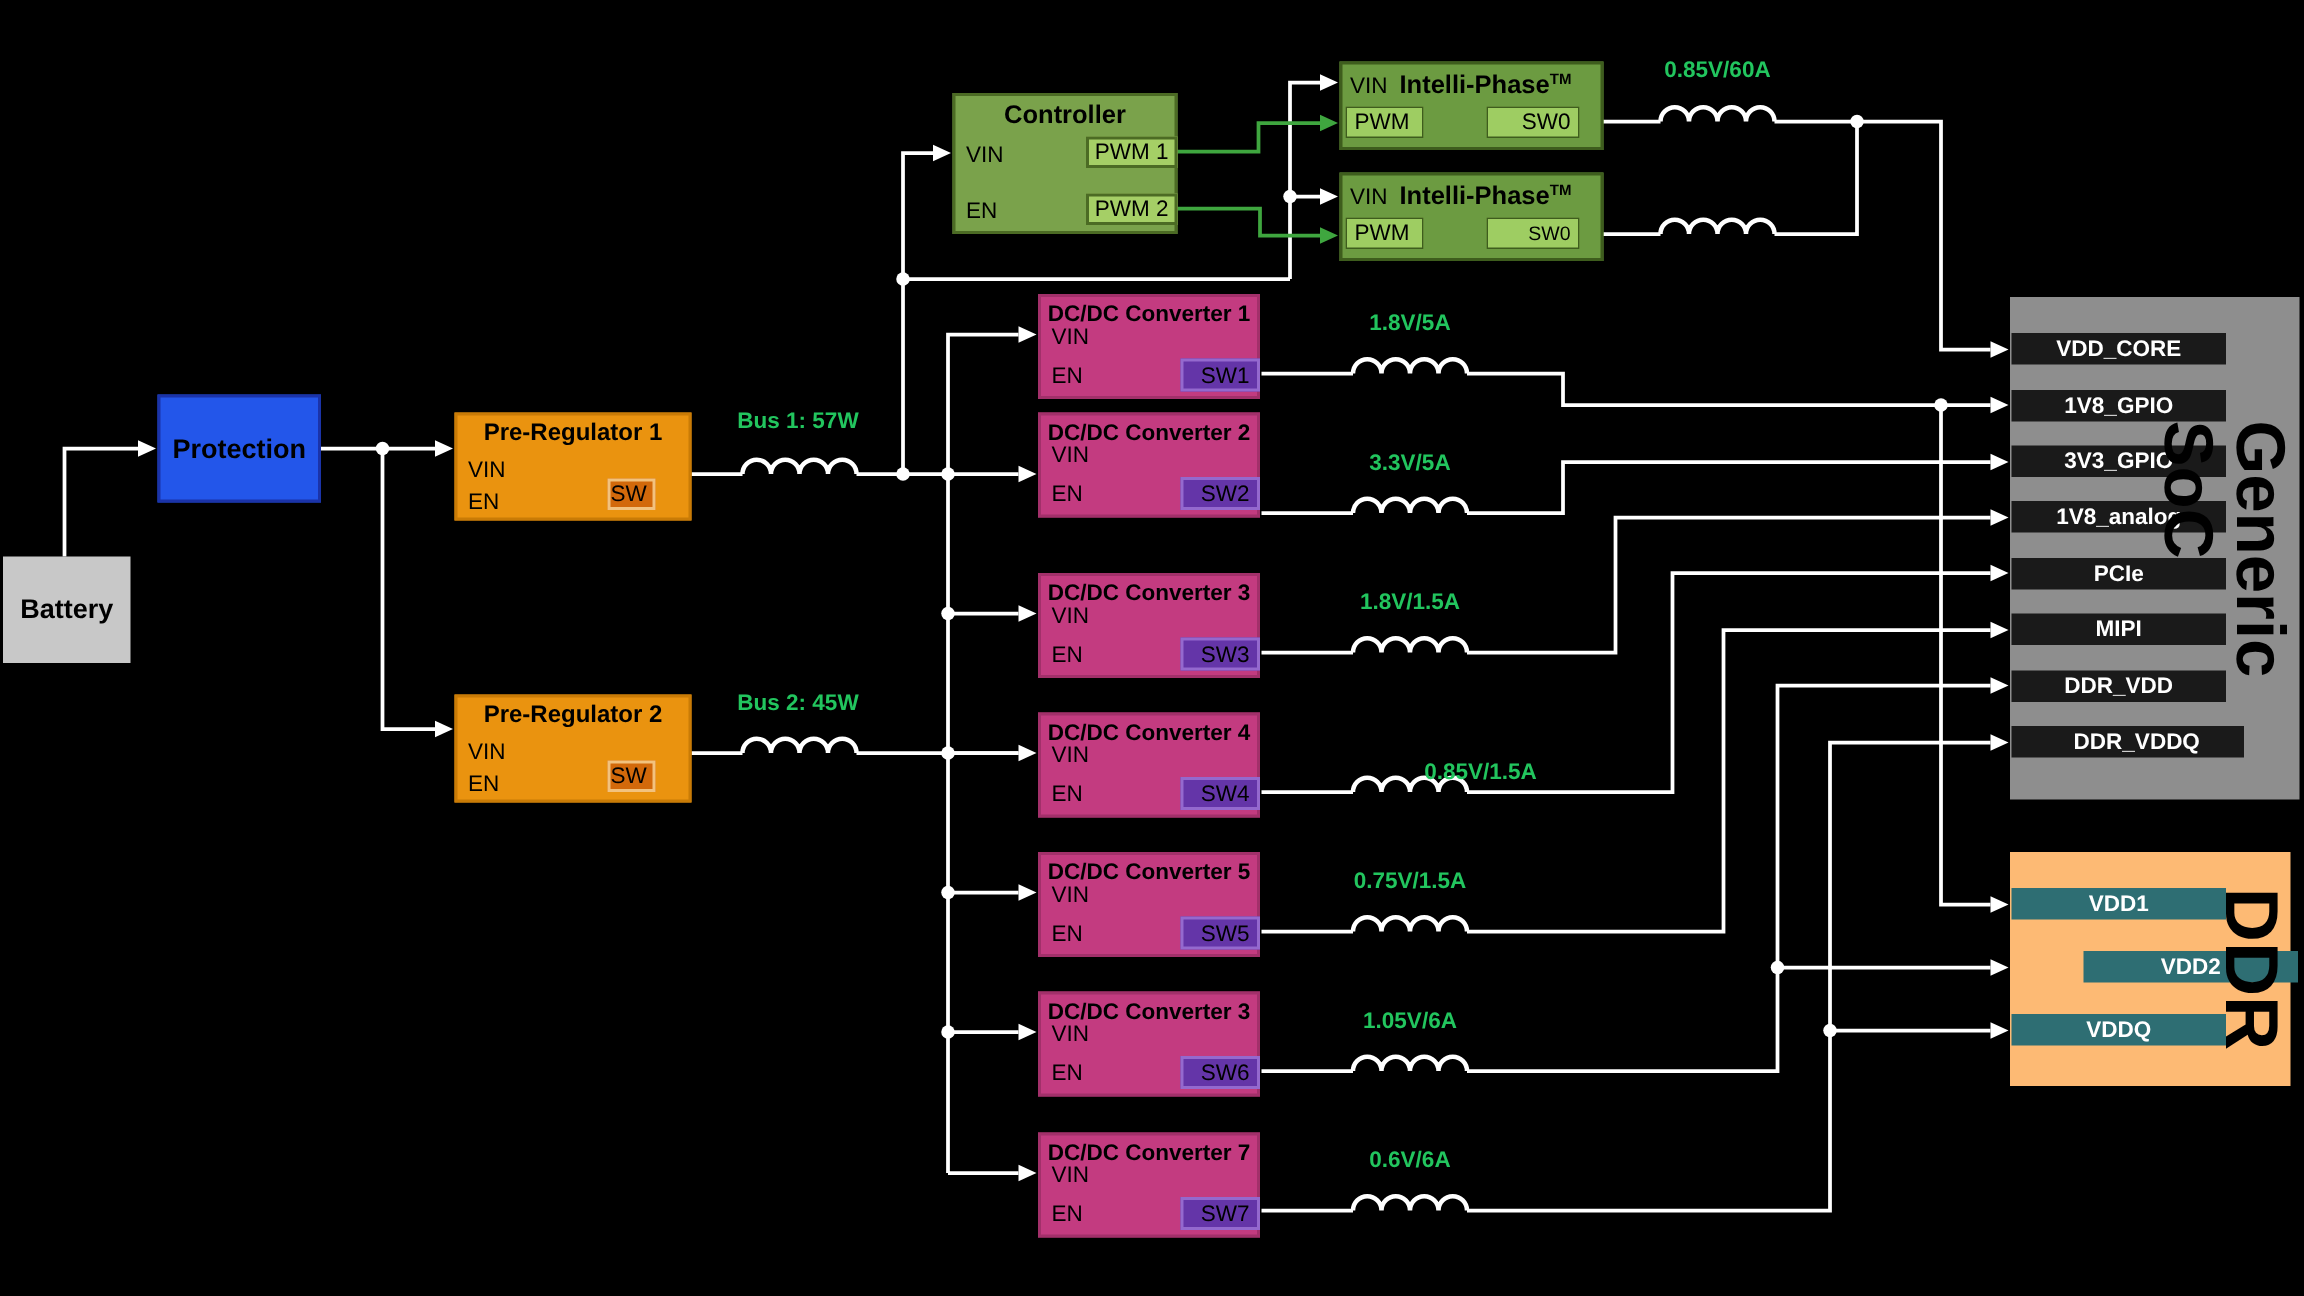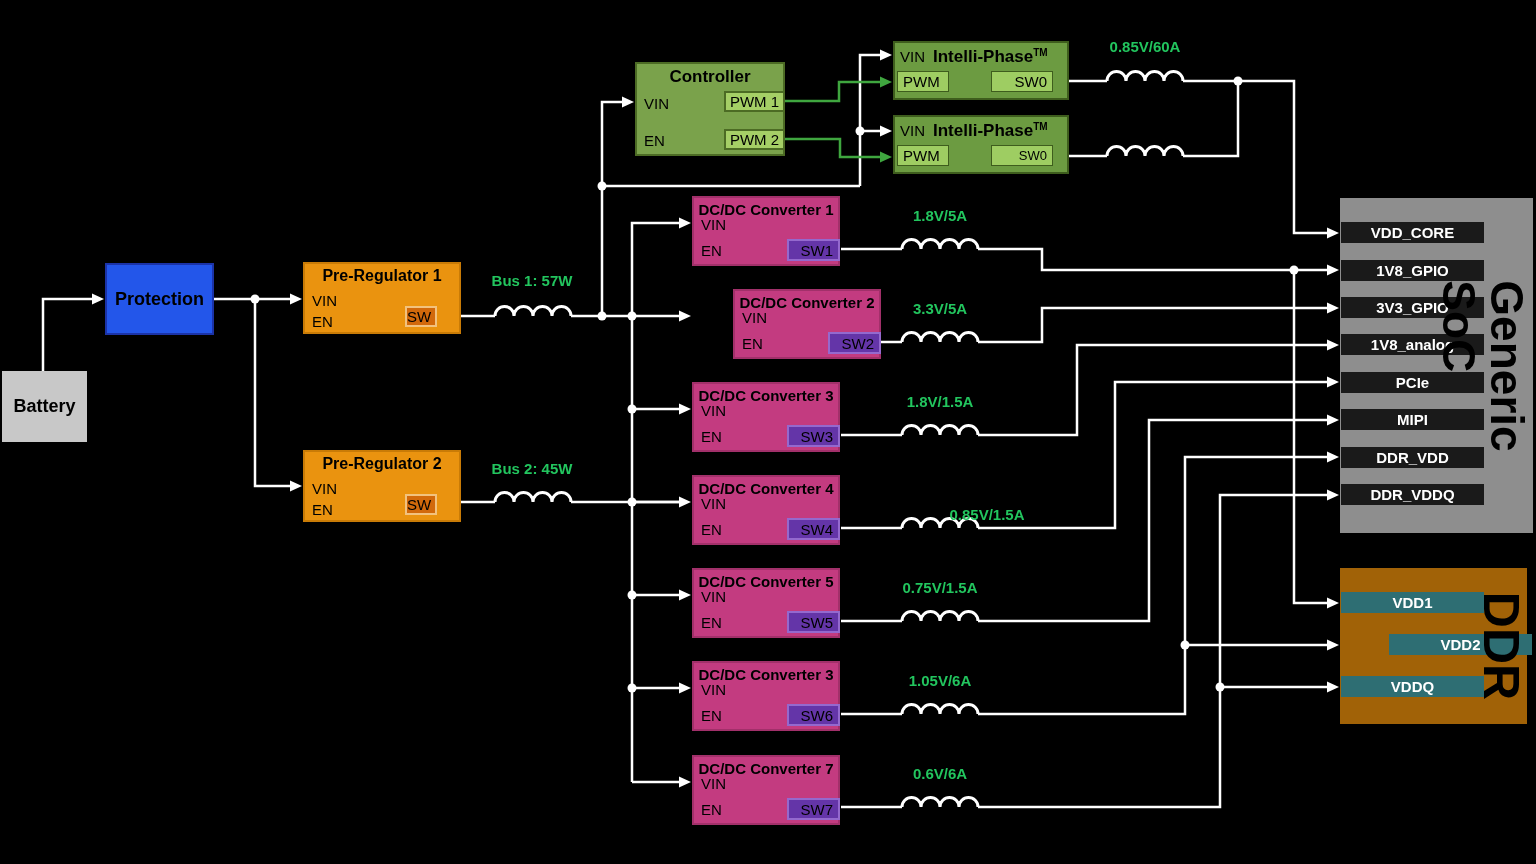--- a/index.html
+++ b/index.html
@@ -9,21 +9,21 @@
   .blk{position:absolute;box-sizing:border-box;z-index:2;color:#000;}
   .blk .title{font-weight:bold;text-align:center;}
   .pin{position:absolute;font-size:15px;line-height:16px;color:#000;}
   .subbox{position:absolute;box-sizing:border-box;font-size:15px;color:#000;}
 
   .battery{left:2px;top:371px;width:85px;height:71px;background:#C8C8C8;
            display:flex;align-items:center;justify-content:center;font-size:18px;font-weight:bold;}
   .protection{left:105px;top:263px;width:109px;height:72px;background:#2356EA;border:2px solid #1B33A8;
            display:flex;align-items:center;justify-content:center;font-size:18px;font-weight:bold;}
 
-  .prereg{width:158px;height:72px;background:#EA930F;border:2px solid #C97B06;}
+  .prereg{width:158px;height:72px;background:#EA930F;border:2px solid #C97B06;margin-top:13px;}
   .prereg .title{font-size:16px;padding-top:3px;}
   .prereg .sw{left:100px;top:42px;width:32px;height:21px;background:#D2690B;border:2px solid #F2C27E;
               text-align:right;padding-right:5px;line-height:18px;}
 
   .controller{left:635px;top:62px;width:150px;height:94px;background:#7AA24B;border:2px solid #4C6B24;}
   .controller .title{font-size:17px;padding-top:3px;}
   .controller .pwm{left:87px;width:61px;height:21px;background:#A5CF66;border:2px solid #4C6B24;
                    text-align:center;line-height:18px;}
 
   .ip{left:893px;width:176px;height:59px;background:#6C9B41;border:2px solid #3E5D1D;}
@@ -37,21 +37,21 @@
            text-align:right;padding-right:5px;line-height:20px;}
 
   .conv{left:692px;width:148px;height:70px;background:#C33B80;border:2px solid #A2306A;}
   .conv .title{font-size:15px;padding-top:3px;}
   .conv .vin{left:7px;top:19px;}
   .conv .en{left:7px;top:45px;}
   .conv .sw{left:93px;top:41px;width:53px;height:22px;background:#6435A8;border:2px solid #9469CE;
             text-align:right;padding-right:5px;line-height:19px;}
 
   .soc{left:1340px;top:198px;width:193px;height:335px;background:#8E8E8E;}
-  .ddr{left:1340px;top:568px;width:187px;height:156px;background:#a16207;}
+  .ddr{left:1340px;top:568px;width:187px;height:156px;background:#fdba74;}
   .railbar{position:absolute;left:1px;width:143px;height:21px;color:#fff;font-weight:bold;
            font-size:15px;text-align:center;line-height:21px;}
   .soc .railbar{background:#1A1A1A;}
   .ddr .railbar{background:#2E6E73;}
   .vlabel{position:absolute;right:2px;top:50%;transform:translateY(-50%);
           writing-mode:vertical-rl;color:#000;font-weight:bold;font-size:46px;line-height:48px;}
 
   .wire-label{position:absolute;z-index:2;width:140px;text-align:center;color:#22c55e;
               font-weight:bold;font-size:15px;}
 </style>
@@ -195,21 +195,21 @@
     <div class="subbox pwm">PWM</div>
     <div class="subbox sw0" style="font-size:13px;">SW0</div>
   </div>
 
   <div class="blk conv" style="top:196px;">
     <div class="title">DC/DC Converter 1</div>
     <span class="pin vin">VIN</span>
     <span class="pin en">EN</span>
     <div class="subbox sw">SW1</div>
   </div>
-  <div class="blk conv" style="top:289px;margin-left:41px;">
+  <div class="blk conv" style="top:275px;">
     <div class="title">DC/DC Converter 2</div>
     <span class="pin vin">VIN</span>
     <span class="pin en">EN</span>
     <div class="subbox sw">SW2</div>
   </div>
   <div class="blk conv" style="top:382px;">
     <div class="title">DC/DC Converter 3</div>
     <span class="pin vin">VIN</span>
     <span class="pin en">EN</span>
     <div class="subbox sw">SW3</div>
@@ -240,21 +240,21 @@
   </div>
 
   <div class="blk soc">
     <div class="railbar" style="top:24px;">VDD_CORE</div>
     <div class="railbar" style="top:62px;">1V8_GPIO</div>
     <div class="railbar" style="top:99px;">3V3_GPIO</div>
     <div class="railbar" style="top:136px;">1V8_analog</div>
     <div class="railbar" style="top:174px;">PCIe</div>
     <div class="railbar" style="top:211px;">MIPI</div>
     <div class="railbar" style="top:249px;">DDR_VDD</div>
-    <div class="railbar" style="top:286px;">DDR_VDDQ</div>
+    <div class="railbar" style="top:286px;padding-left:12px;">DDR_VDDQ</div>
     <div class="vlabel">Generic SoC</div>
   </div>
 
   <div class="blk ddr">
     <div class="railbar" style="top:24px;">VDD1</div>
     <div class="railbar" style="top:66px;margin-left:48px;">VDD2</div>
     <div class="railbar" style="top:108px;">VDDQ</div>
     <div class="vlabel" style="font-size:50px;">DDR</div>
   </div>
 

